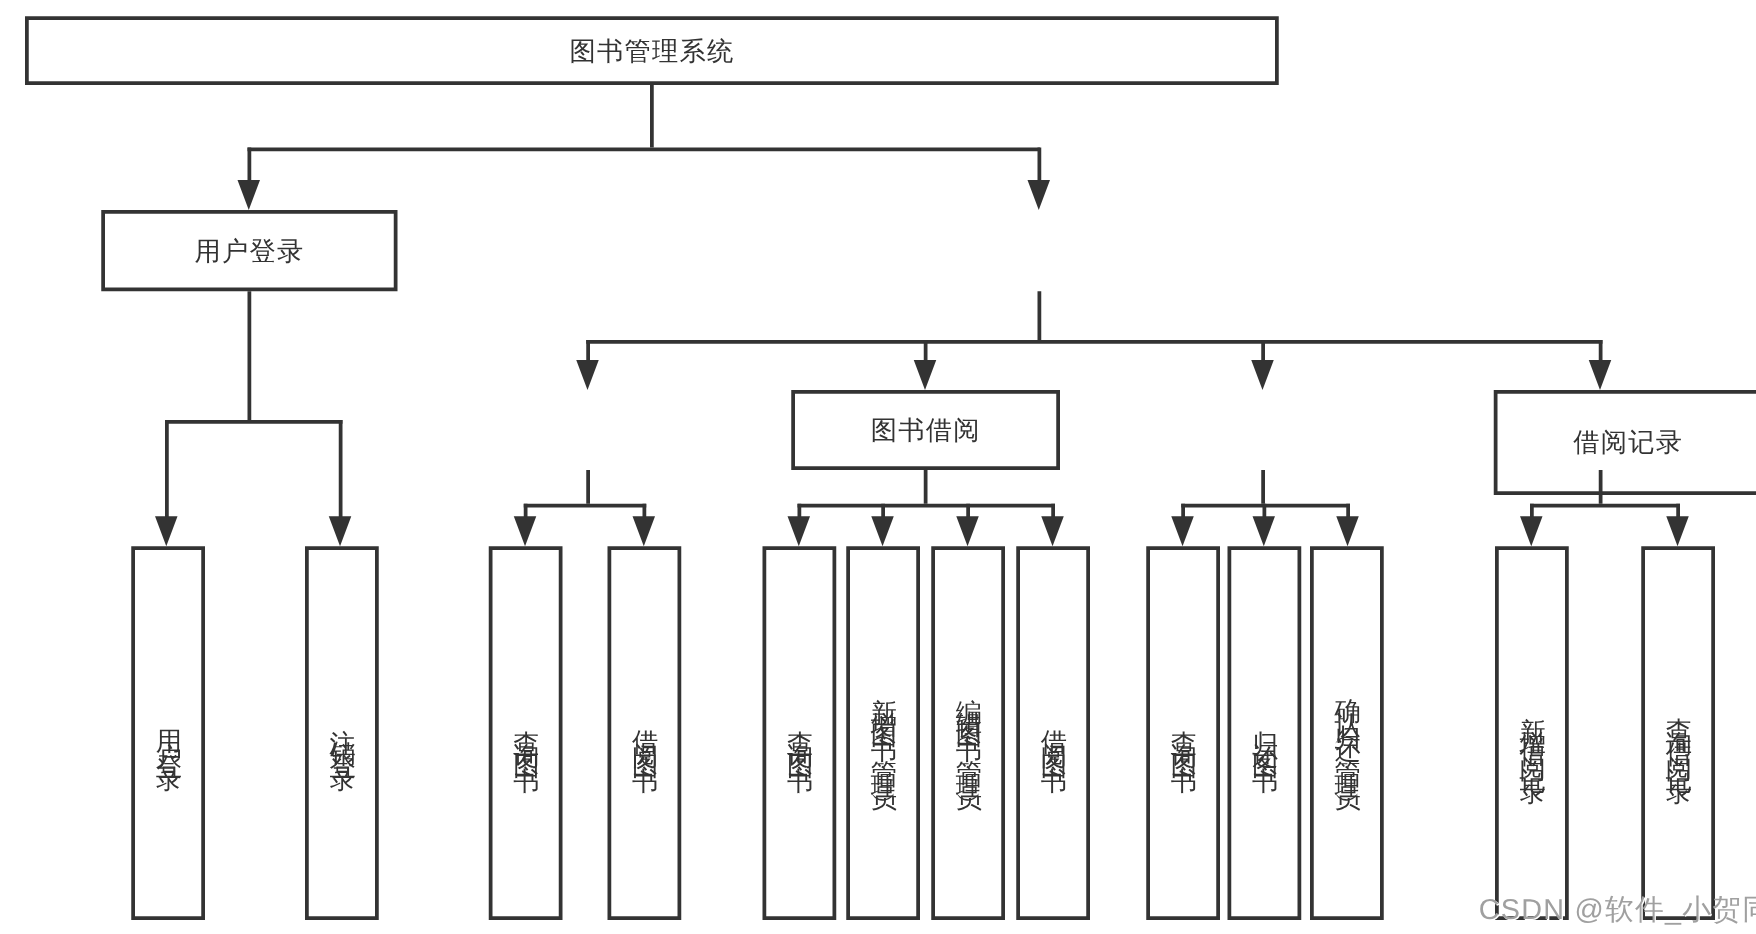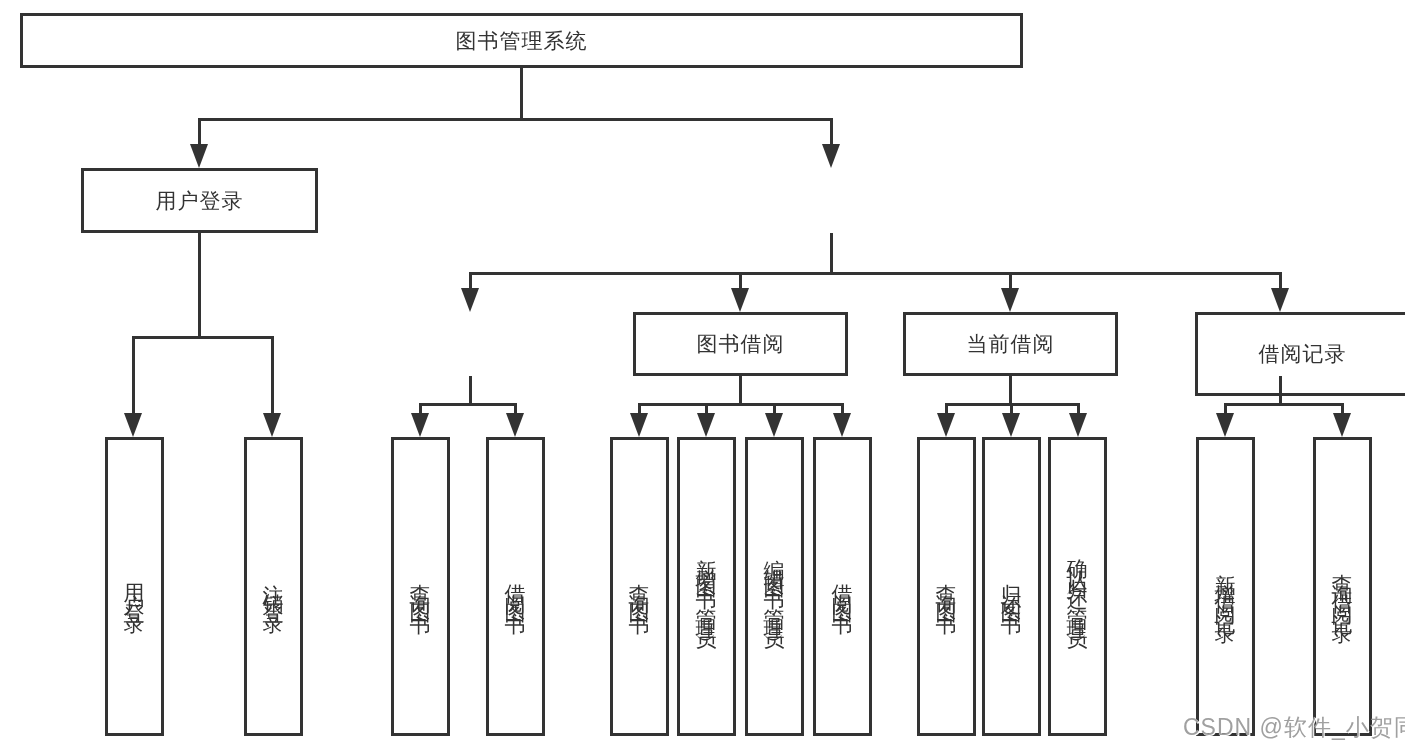--- a/index.html
+++ b/index.html
@@ -98,23 +98,20 @@
   <div class="line" style="left:739px; top:272px; width:3px; height:18px;"></div>
   <div class="arrowhead" style="left:731px; top:288px;"></div>
   <div class="line" style="left:1009px; top:272px; width:3px; height:18px;"></div>
   <div class="arrowhead" style="left:1001px; top:288px;"></div>
   <div class="line" style="left:1279px; top:272px; width:3px; height:18px;"></div>
   <div class="arrowhead" style="left:1271px; top:288px;"></div>
 
   <div class="box box-h" style="left:633px; top:312px; width:215px; height:64px;">
     <span>图书借阅</span>
   </div>
-  <div class="box box-h" style="left:903px; top:312px; width:215px; height:64px;">
-    <span>当前借阅</span>
-  </div>
   <div class="box box-h" style="left:1195px; top:312px; width:215px; height:84px;">
     <span>借阅记录</span>
   </div>
 
   <div class="line" style="left:469px; top:376px; width:3px; height:27px;"></div>
   <div class="line" style="left:419px; top:403px; width:98px; height:3px;"></div>
   <div class="line" style="left:419px; top:403px; width:3px; height:12px;"></div>
   <div class="arrowhead" style="left:411px; top:413px;"></div>
   <div class="line" style="left:514px; top:403px; width:3px; height:12px;"></div>
   <div class="arrowhead" style="left:506px; top:413px;"></div>

